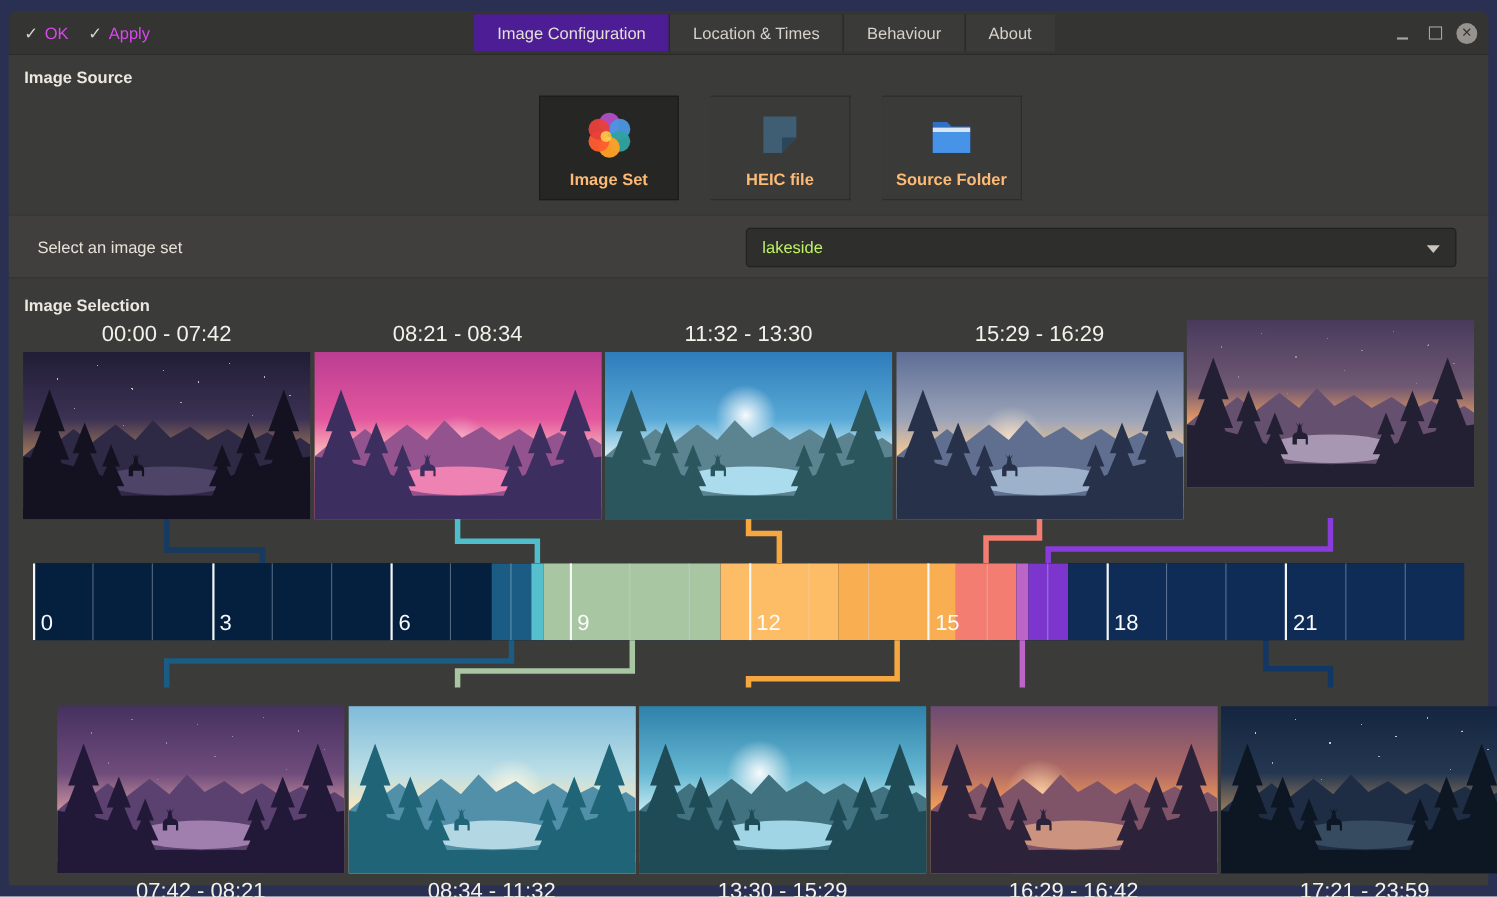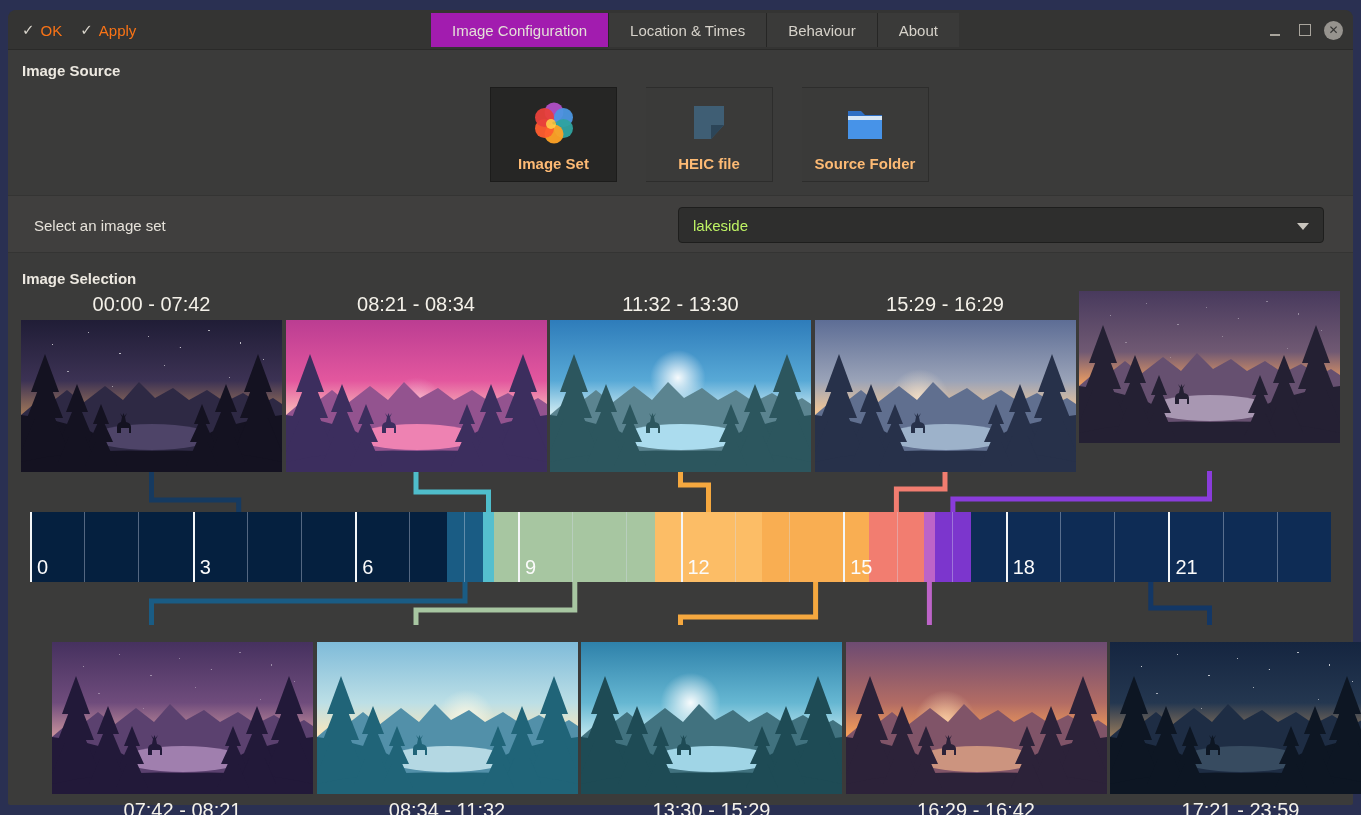--- a/index.html
+++ b/index.html
@@ -8,27 +8,27 @@
   .desktop { position:absolute; inset:0; width:1361px; height:815px;
     background:#2a3052; }
   .window { position:absolute; left:8px; top:10px; width:1345px; height:795px;
     background:#3b3b3a; border-radius:9px 9px 2px 2px; border:1px solid #23232
 
 2; }
   
   .titlebar { position:absolute; left:0; top:0; right:0; height:40px;
     background:#343433; border-radius:8px 8px 0 0; border-bottom:1px solid #2a2a29; }
   .tb-actions { position:absolute; left:14px; top:0; height:40px; display:flex; gap:18px; align-items:center; }
-  .tb-btn { display:flex; align-items:center; gap:6px; color:#f97316; font-size:15px; cursor:default; }
+  .tb-btn { display:flex; align-items:center; gap:6px; color:#d946ef; font-size:15px; cursor:default; }
   .check-icon::before { content:"✓"; font-size:15px; color:#d8d4cb; }
   .tabbar { position:absolute; left:423px; top:3px; height:34px; display:flex; }
   .tab { height:34px; display:flex; align-items:center; padding:0 21px;
     background:#3a3a39; color:#d6d2ca; font-size:15px; border-left:1px solid #262625; }
   .tab:first-child { border-left:none; }
-  .tab.active { background:#a21caf; color:#e4e0d8; }
+  .tab.active { background:#4c1d95; color:#e4e0d8; }
   .win-controls { position:absolute; right:10px; top:0; height:40px; display:flex; align-items:center; gap:8px; }
   .wc { width:22px; height:22px; display:flex; align-items:center; justify-content:center; }
   .wc-min::before { content:""; width:10px; height:2px; background:#a9a59d; margin-top:9px; }
   .wc-max::before { content:""; width:10px; height:10px; border:1.5px solid #a9a59d; }
   .wc-close { width:19px; height:19px; border-radius:50%; background:#96938e;
     color:#343433; font-size:12px; font-weight:bold; }
   .wc-close::before { content:"✕"; }
   
   .section-title { position:absolute; left:14px; font-weight:bold; font-size:15px; color:#ece8e0; }
   .src-buttons { position:absolute; left:482px; top:77px; display:flex; }

